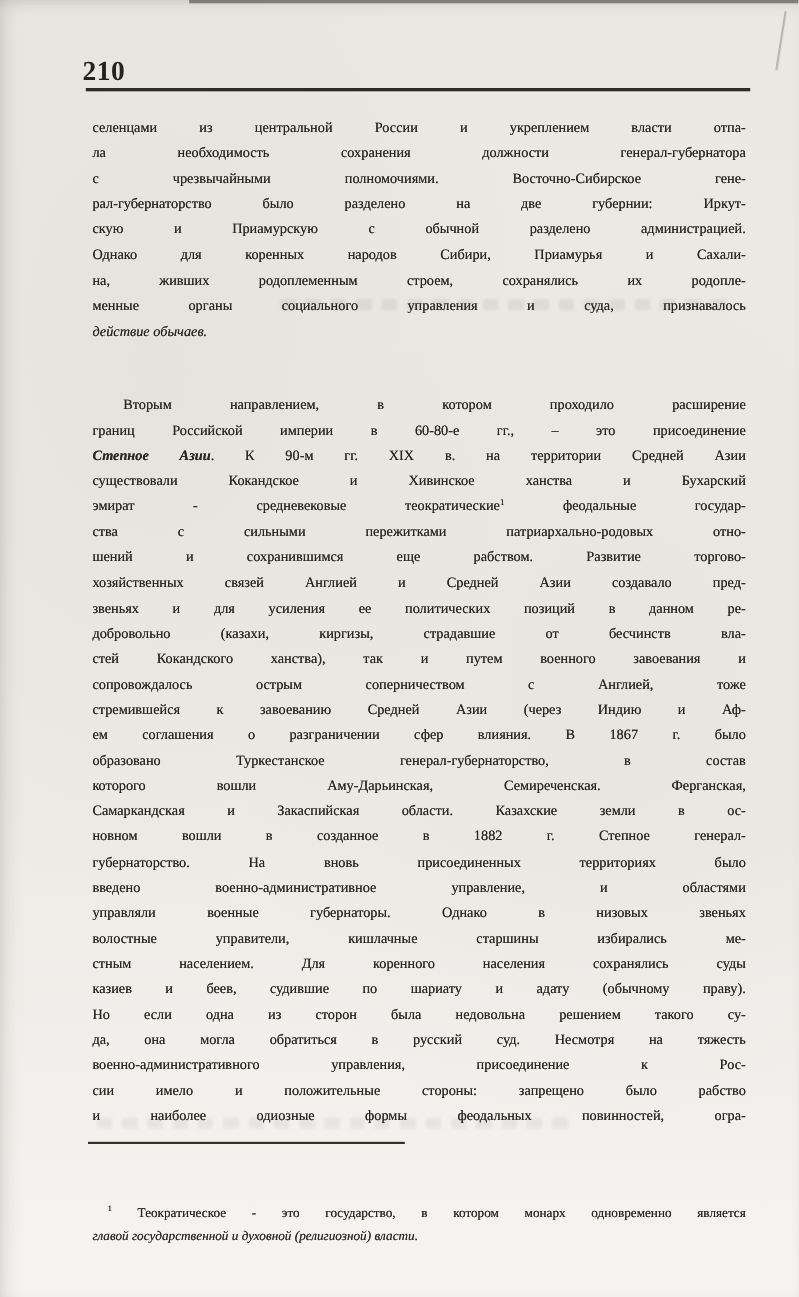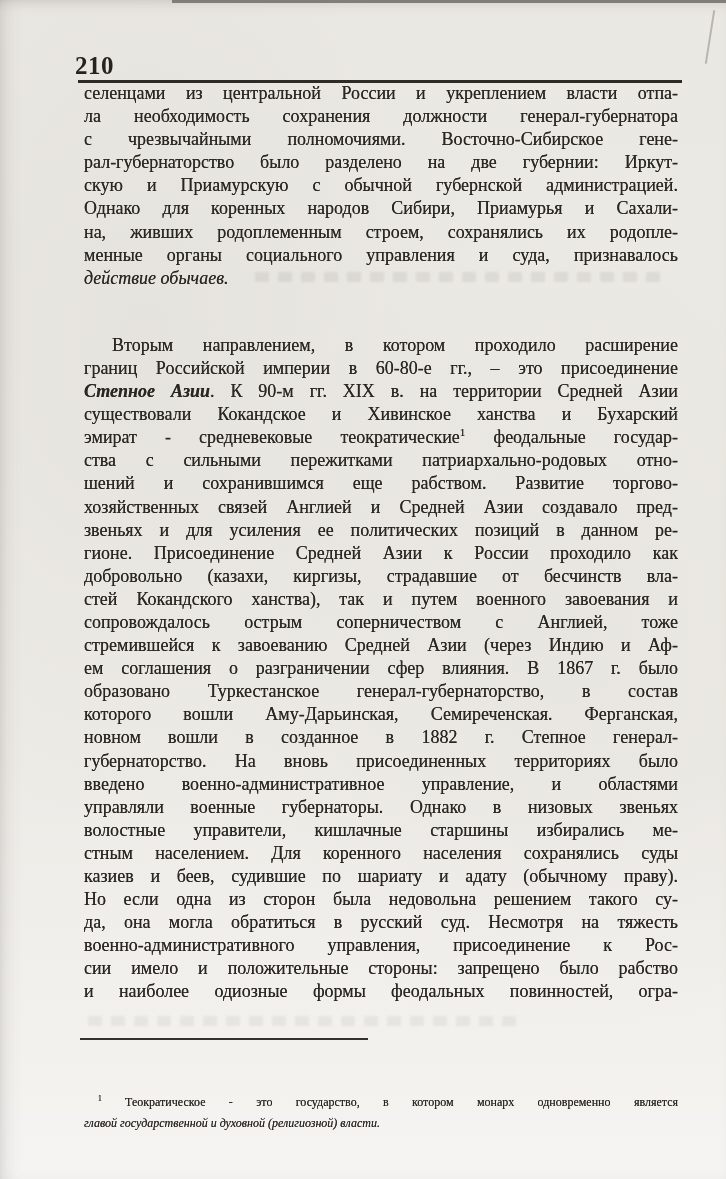--- a/index.html
+++ b/index.html
@@ -28,22 +28,22 @@
   .bleed-1{top:272px;left:255px;width:408px;}
   .bleed-2{top:1016px;left:88px;width:430px;opacity:.07;}
 
   
   .page-number{position:absolute;left:75px;top:52px;font-size:25px;font-weight:bold;
     color:#26231e;letter-spacing:.5px;}
   .header-rule{position:absolute;left:78px;top:80px;width:604px;height:3px;
     background:#2e2b26;}
 
   
-  .body-text{position:absolute;left:84px;top:82px;width:594px;
-    font-size:18px;color:#2a2722;
+  .body-text{position:absolute;left:84px;top:104px;width:594px;
+    font-size:13px;color:#2a2722;
     text-shadow:0 0 .35px rgba(42,39,34,.85);}
   .line{height:23.1px;line-height:23.1px;text-align:justify;text-align-last:justify;
     white-space:normal;overflow:visible;}
   .line.no-j{text-align-last:left;font-style:italic;}
   .line.indent{padding-left:28px;margin-top:44px;}
   .bi{font-weight:bold;font-style:italic;}
   sup.fn{font-size:.62em;line-height:0;vertical-align:super;}
 
   
   .footnote-rule{position:absolute;left:80px;top:1038px;width:288px;height:2px;
@@ -65,44 +65,44 @@
 
   <div class="page-number">210</div>
   <div class="header-rule"></div>
 
   <div class="body-text">
     <div>
         <div class="line"><span>селенцами из центральной России и укреплением власти отпа-</span></div>
         <div class="line"><span>ла необходимость сохранения должности генерал-губернатора</span></div>
         <div class="line"><span>с чрезвычайными полномочиями. Восточно-Сибирское гене-</span></div>
         <div class="line"><span>рал-губернаторство было разделено на две губернии: Иркут-</span></div>
-        <div class="line"><span>скую и Приамурскую с обычной губернской администрацией.</span></div>
+        <div class="line"><span>скую и Приамурскую с обычной разделено администрацией.</span></div>
         <div class="line"><span>Однако для коренных народов Сибири, Приамурья и Сахали-</span></div>
         <div class="line"><span>на, живших родоплеменным строем, сохранялись их родопле-</span></div>
         <div class="line"><span>менные органы социального управления и суда, признавалось</span></div>
         <div class="line no-j"><span>действие обычаев.</span></div>
       </div>
     <div>
         <div class="line indent"><span>Вторым направлением, в котором проходило расширение</span></div>
         <div class="line"><span>границ Российской империи в 60-80-е гг., – это присоединение</span></div>
         <div class="line"><span class="bi">Степное Азии</span><span>. К 90-м гг. XIX в. на территории Средней Азии</span></div>
         <div class="line"><span>существовали Кокандское и Хивинское ханства и Бухарский</span></div>
         <div class="line"><span>эмират - средневековые теократические</span><sup class="fn">1</sup><span> феодальные государ-</span></div>
         <div class="line"><span>ства с сильными пережитками патриархально-родовых отно-</span></div>
         <div class="line"><span>шений и сохранившимся еще рабством. Развитие торгово-</span></div>
         <div class="line"><span>хозяйственных связей Англией и Средней Азии создавало пред-</span></div>
         <div class="line"><span>звеньях и для усиления ее политических позиций в данном ре-</span></div>
-        <div class="line"><span>гионе. Присоединение Средней Азии к России проходило как</span></div>
         <div class="line"><span>добровольно (казахи, киргизы, страдавшие от бесчинств вла-</span></div>
         <div class="line"><span>стей Кокандского ханства), так и путем военного завоевания и</span></div>
         <div class="line"><span>сопровождалось острым соперничеством с Англией, тоже</span></div>
         <div class="line"><span>стремившейся к завоеванию Средней Азии (через Индию и Аф-</span></div>
         <div class="line"><span>ем соглашения о разграничении сфер влияния. В 1867 г. было</span></div>
         <div class="line"><span>образовано Туркестанское генерал-губернаторство, в состав</span></div>
         <div class="line"><span>которого вошли Аму-Дарьинская, Семиреченская. Ферганская,</span></div>
+        <div class="line"><span>Самаркандская и Закаспийская области. Казахские земли в ос-</span></div>
         <div class="line"><span>новном вошли в созданное в 1882 г. Степное генерал-</span></div>
         <div class="line"><span>губернаторство. На вновь присоединенных территориях было</span></div>
         <div class="line"><span>введено военно-административное управление, и областями</span></div>
         <div class="line"><span>управляли военные губернаторы. Однако в низовых звеньях</span></div>
         <div class="line"><span>волостные управители, кишлачные старшины избирались ме-</span></div>
         <div class="line"><span>стным населением. Для коренного населения сохранялись суды</span></div>
         <div class="line"><span>казиев и беев, судившие по шариату и адату (обычному праву).</span></div>
         <div class="line"><span>Но если одна из сторон была недовольна решением такого су-</span></div>
         <div class="line"><span>да, она могла обратиться в русский суд. Несмотря на тяжесть</span></div>
         <div class="line"><span>военно-административного управления, присоединение к Рос-</span></div>

